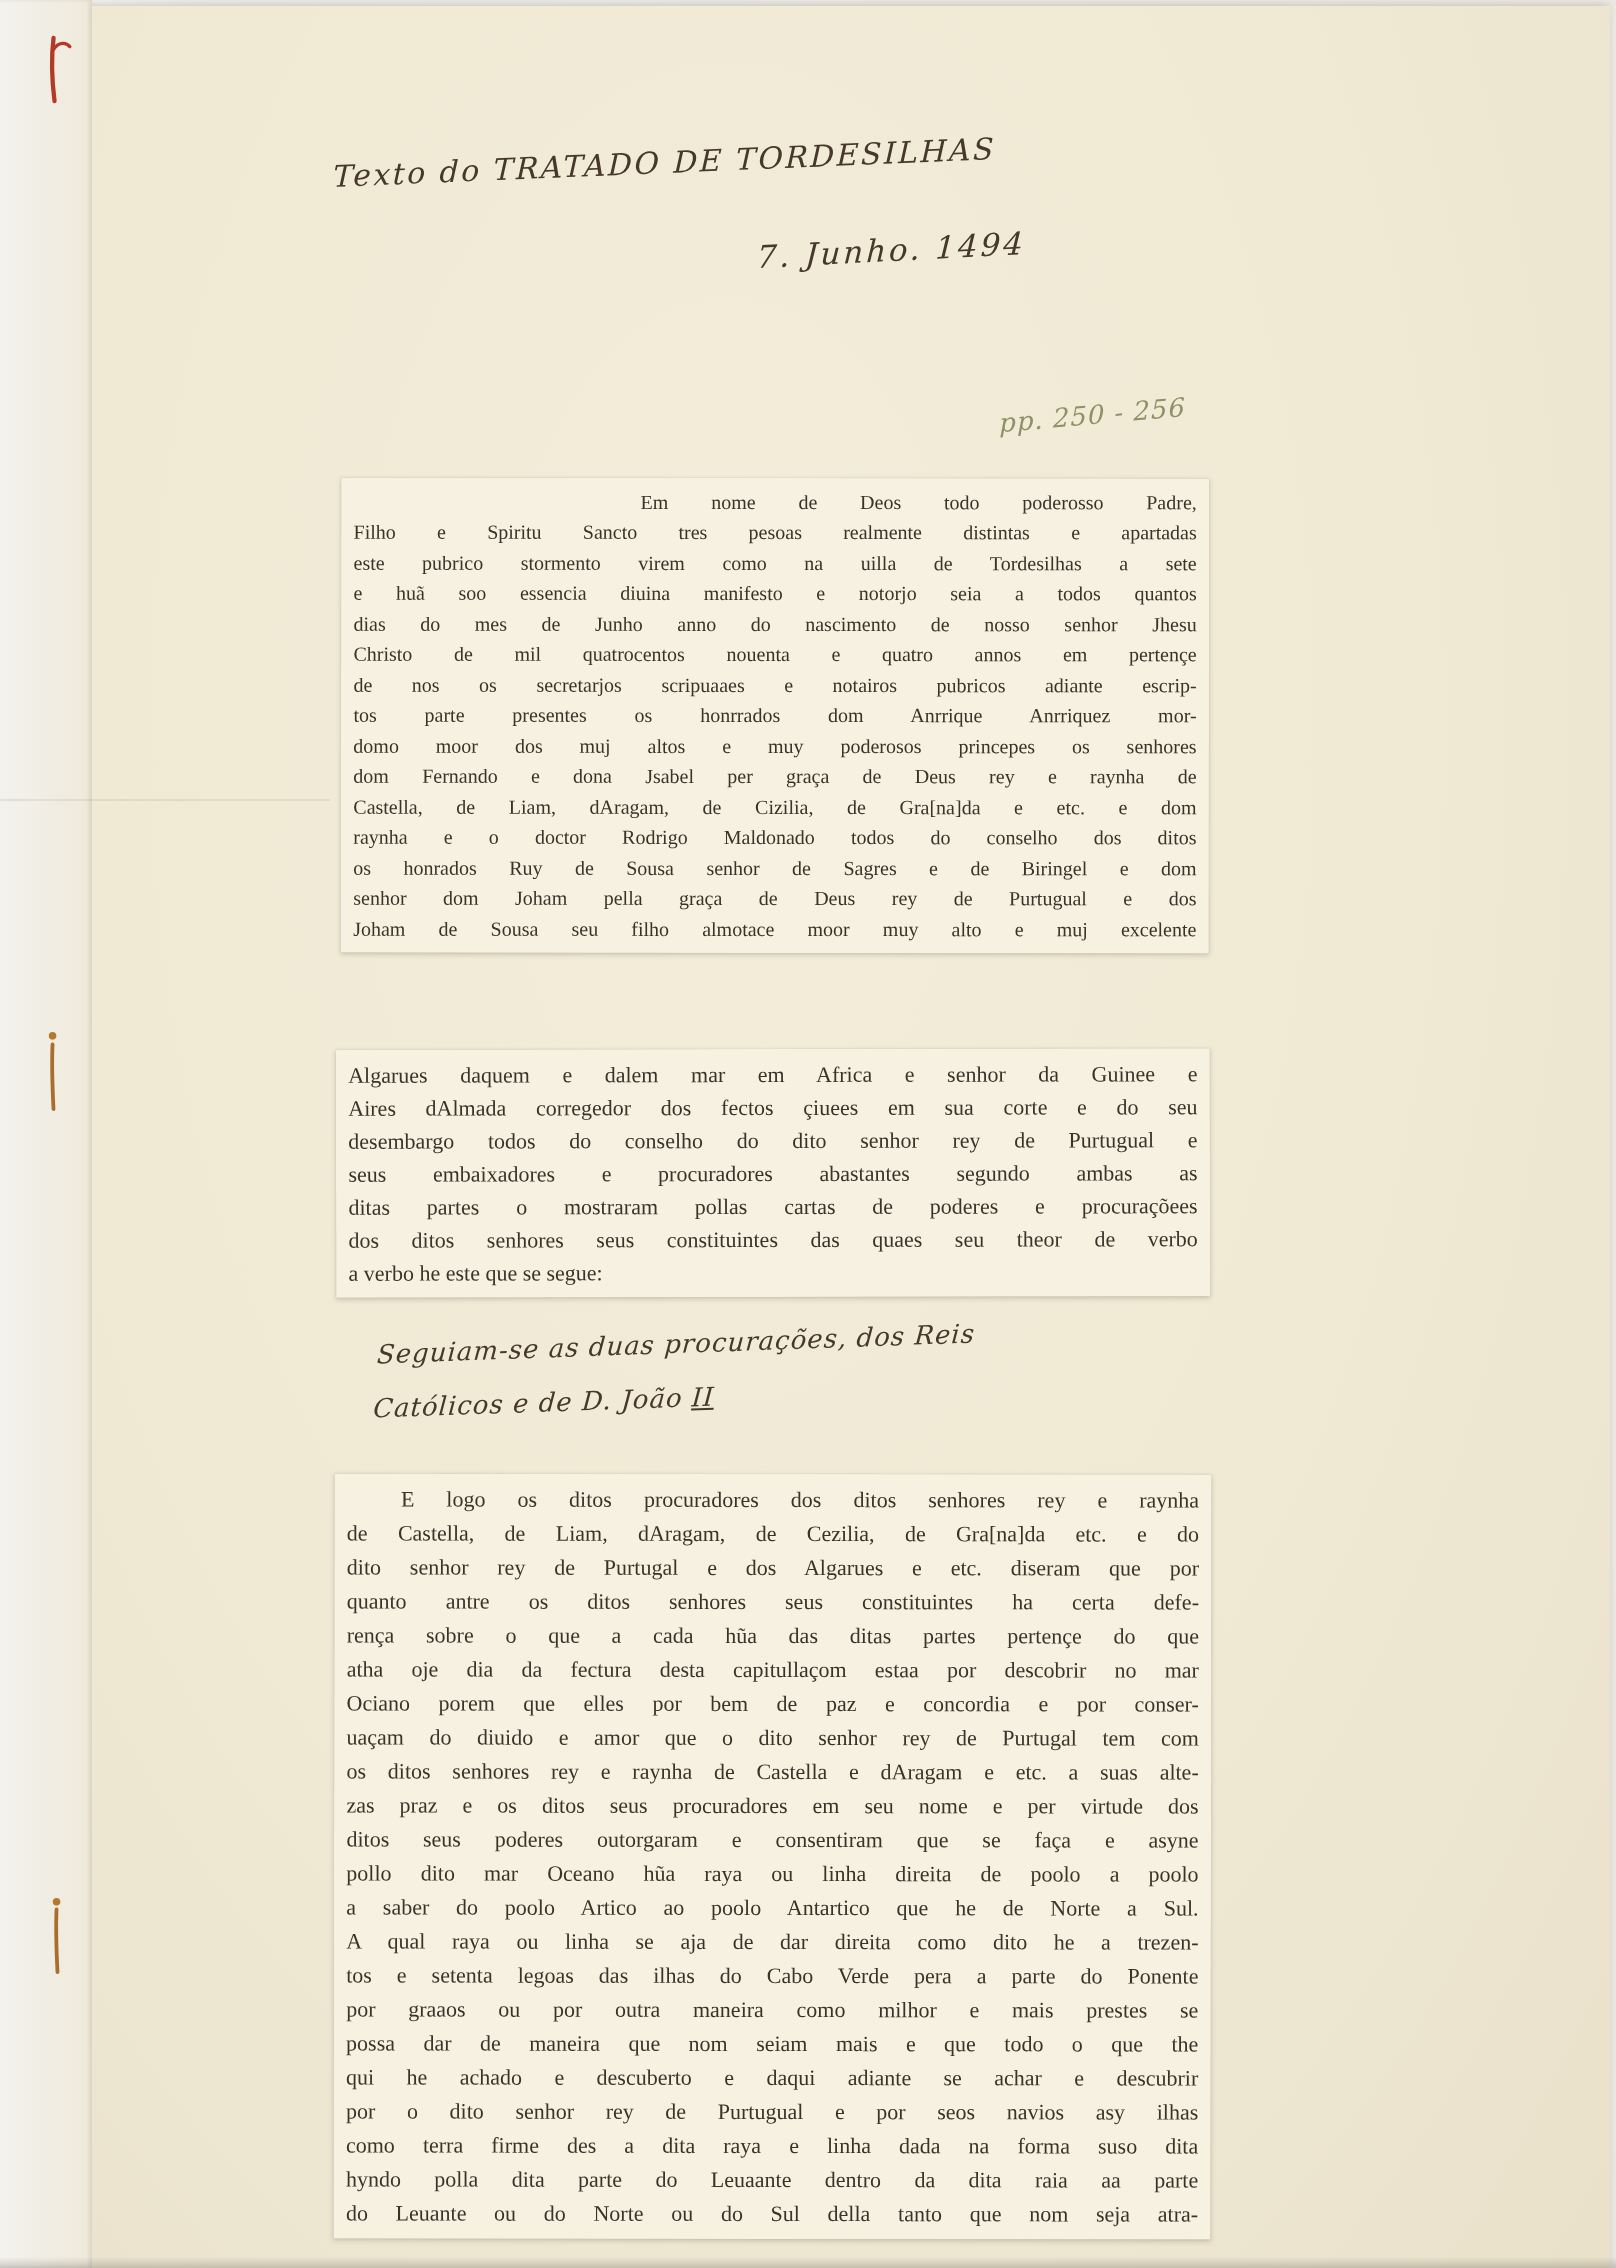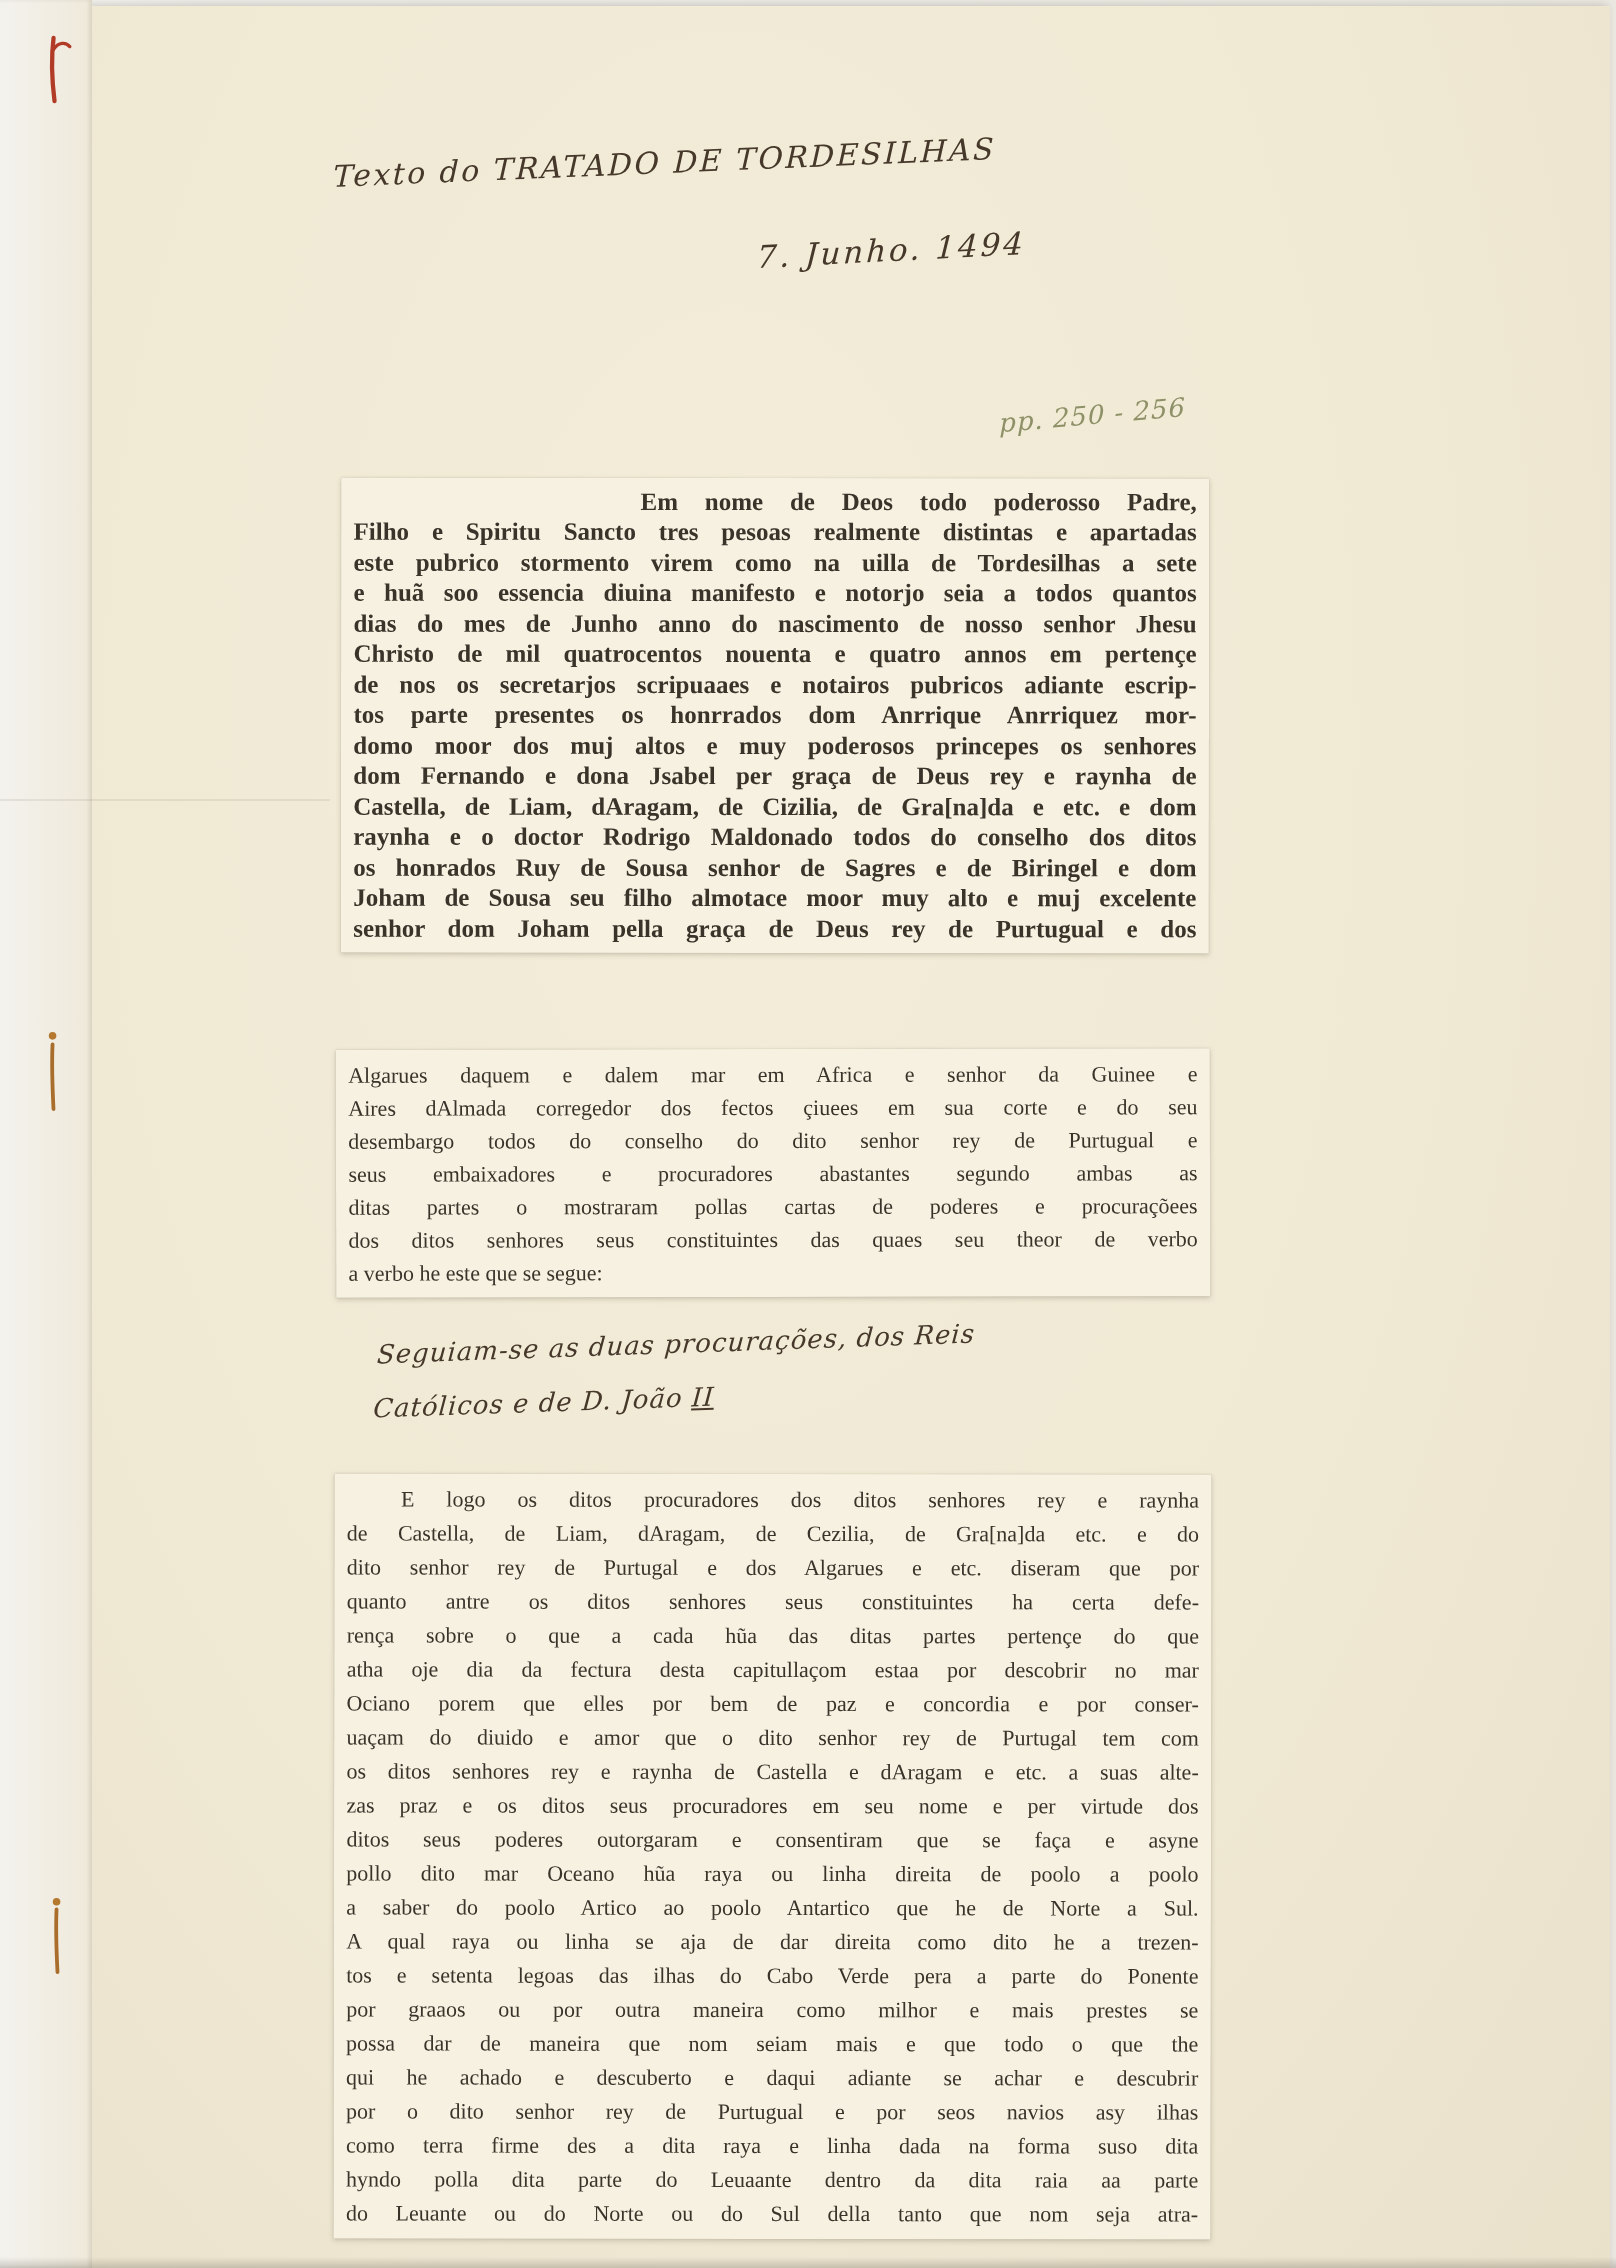--- a/index.html
+++ b/index.html
@@ -45,21 +45,21 @@
 
   
   .clip {
     position:absolute; background: var(--clip-color,#f6f1e1);
     box-shadow: 0 1.9px 4.8px rgba(90,80,60,0.25), 0 0 1px rgba(90,80,60,0.35);
     color: var(--ink-color,#3a332a); padding:8.6px 12.4px;
   }
   .tline { text-align:justify; text-align-last:justify; }
 
   .clip1a { left:341px; top:478px; width:868px; transform:rotate(0.05deg); }
-  .clip1a .tline { font-size:25px; line-height:30.5px;font-weight:bold; }
+  .clip1a .tline { font-size:20px; line-height:30.5px; }
   .clip1a .tline:first-child { text-indent:287px; }
 
   .clip1b { left:336px; top:1049px; width:874px; transform:rotate(-0.1deg); }
   .clip1b .tline { font-size:22px; line-height:33px; }
   .clip1b .tline:last-child { text-align-last:left; }
 
   .clip2 { left:334px; top:1474px; width:877px; transform:rotate(0.08deg); }
   .clip2 .tline { font-size:22px; line-height:34px; }
   .clip2 .tline:first-child { text-indent:54px; }
 
@@ -103,22 +103,22 @@
       <div class="tline">e huã soo essencia diuina manifesto e notorjo seia a todos quantos</div>
       <div class="tline">dias do mes de Junho anno do nascimento de nosso senhor Jhesu</div>
       <div class="tline">Christo de mil quatrocentos nouenta e quatro annos em pertençe</div>
       <div class="tline">de nos os secretarjos scripuaaes e notairos pubricos adiante escrip-</div>
       <div class="tline">tos parte presentes os honrrados dom Anrrique Anrriquez mor-</div>
       <div class="tline">domo moor dos muj altos e muy poderosos princepes os senhores</div>
       <div class="tline">dom Fernando e dona Jsabel per graça de Deus rey e raynha de</div>
       <div class="tline">Castella, de Liam, dAragam, de Cizilia, de Gra[na]da e etc. e dom</div>
       <div class="tline">raynha e o doctor Rodrigo Maldonado todos do conselho dos ditos</div>
       <div class="tline">os honrados Ruy de Sousa senhor de Sagres e de Biringel e dom</div>
+      <div class="tline">senhor dom Joham pella graça de Deus rey de Purtugual e dos</div>
       <div class="tline">Joham de Sousa seu filho almotace moor muy alto e muj excelente</div>
-      <div class="tline">senhor dom Joham pella graça de Deus rey de Purtugual e dos</div>
     </div>
 
   <div class="clip clip1b">
       <div class="tline">Algarues daquem e dalem mar em Africa e senhor da Guinee e</div>
       <div class="tline">Aires dAlmada corregedor dos fectos çiuees em sua corte e do seu</div>
       <div class="tline">desembargo todos do conselho do dito senhor rey de Purtugual e</div>
       <div class="tline">seus embaixadores e procuradores abastantes segundo ambas as</div>
       <div class="tline">ditas partes o mostraram pollas cartas de poderes e procuraçõees</div>
       <div class="tline">dos ditos senhores seus constituintes das quaes seu theor de verbo</div>
       <div class="tline">a verbo he este que se segue:</div>

